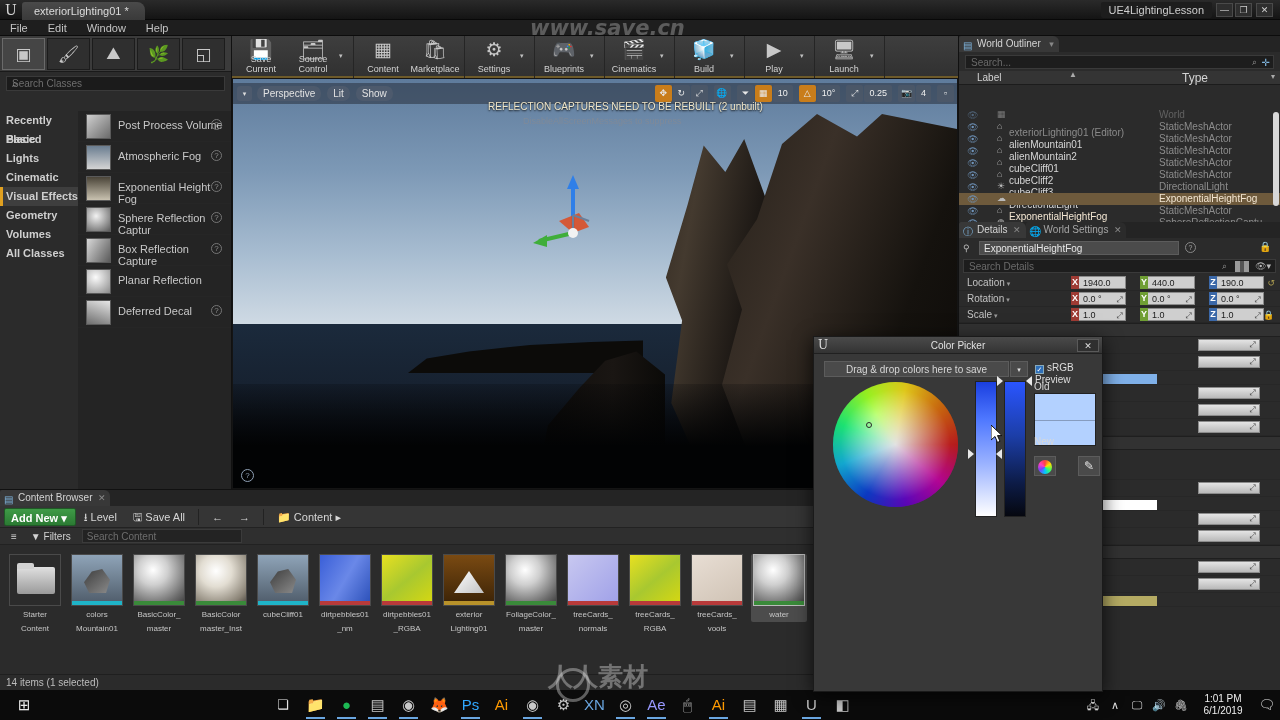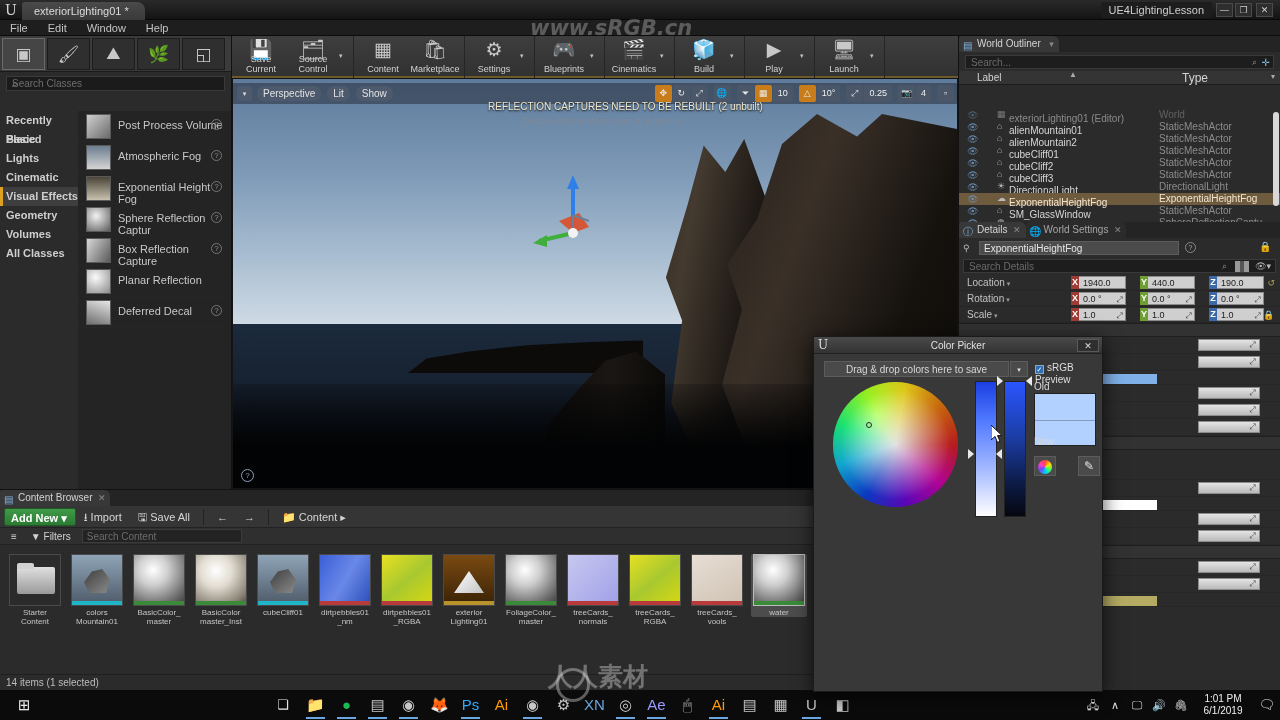--- a/index.html
+++ b/index.html
@@ -127,21 +127,21 @@
   #cb-filters { height:17px; background:#2f2f2f; border-bottom:1px solid #222; padding:1px 4px; }
   #cb-filters .fl { float:left; height:15px; padding:0 7px; font-size:10px; line-height:15px; color:#d2d2d2; }
   #cb-search { float:left; margin-left:4px; width:160px; height:14px; background:#232323;
     border:1px solid #3b3b3b; color:#6d6d6d; font-size:10px; line-height:13px; padding-left:4px; }
   #assets { position:absolute; left:0; top:56px; right:0; bottom:17px; background:#2b2b2b; padding:8px 4px; }
   .asset { float:left; width:56px; margin:0 3px; text-align:center; }
   .asset .th { width:52px; height:52px; margin:0 auto; border:1px solid #4a4a4a; position:relative; overflow:hidden; }
   .asset.sel .th { border-color:#bbb; }
   .asset.sel { background:#4c4c4c; border-radius:2px; }
   .asset .bar { position:absolute; left:0; bottom:0; width:100%; height:4px; }
-  .asset .nm { font-size:8px; color:#c6c6c6; line-height:9px; margin-top:2px; }
+  .asset .nm { font-size:8px; color:#c6c6c6; line-height:14px; margin-top:2px; }
   #cb-status { position:absolute; left:0; bottom:0; width:100%; height:16px; background:#2b2b2b;
     border-top:1px solid #1f1f1f; color:#bdbdbd; font-size:10px; line-height:16px; padding-left:6px; }
 
   
   #rightcol { position:absolute; left:958px; top:36px; width:322px; height:654px; background:#2b2b2b;
     border-left:1px solid #111; }
   #wo-tab, #det-tab { height:16px; background:#242424; }
   .tchip { display:inline-block; height:16px; padding:0 18px 0 18px; background:#383838; color:#d4d4d4;
     font-size:10px; line-height:16px; position:relative; border-radius:2px 6px 0 0; }
   .tchip.inactive { background:#2b2b2b; color:#a6a6a6; }
@@ -156,21 +156,21 @@
   #wo-head .lb { position:absolute; left:18px; top:0; font-size:10px; color:#d4d4d4; line-height:14px; }
   #wo-head .tp { position:absolute; left:223px; top:0; font-size:12px; color:#d4d4d4; line-height:14px; }
   #wo-head .ar { position:absolute; left:110px; top:-1px; font-size:8px; color:#aaa; }
   #wo-head .ar2{ position:absolute; right:5px; top:1px; font-size:8px; color:#aaa; }
   #wo-list { position:absolute; left:0; top:73px; right:0; height:122px; overflow:hidden; }
   .wo-row { height:12px; position:relative; font-size:10px; }
   .wo-row.partial { opacity:.55; }
   .wo-row.sel { background:#6e5a3c; }
   .wo-eye { position:absolute; left:8px; top:1px; font-size:9px; color:#6f94bb; }
   .wo-ico { position:absolute; left:38px; top:0; font-size:9px; color:#b9b9b9; }
-  .wo-lbl { position:absolute; left:50px; top:4px; color:#d6d6d6; line-height:12px;text-align:right; }
+  .wo-lbl { position:absolute; left:50px; top:18px; color:#d6d6d6; line-height:12px;text-align:right; }
   .wo-row.sel .wo-lbl, .wo-row.sel .wo-typ { color:#f3e6d2; }
   .wo-typ { position:absolute; left:200px; top:0; color:#8c8c8c; line-height:12px; }
   #wo-scroll { position:absolute; right:1px; top:76px; width:6px; height:94px; background:#d8d8d8; border-radius:3px; }
   #wo-foot { position:absolute; left:0; top:196px; right:0; height:16px; background:#2f2f2f;
     border-top:1px solid #1f1f1f; font-size:10px; color:#c4c4c4; line-height:16px; padding-left:6px; }
   #wo-foot .vo { position:absolute; right:6px; top:0; color:#cfcfcf; }
 
   #details { position:absolute; left:0; top:186px; right:0; bottom:30px; background:#2b2b2b; }
   #det-name { margin:3px 4px; height:15px; position:relative; }
   #det-name .pick { position:absolute; left:0; top:2px; font-size:9px; color:#bdbdbd; }
@@ -502,21 +502,21 @@
       <span class="cbx">✕</span>
     </span>
   </div>
   <div id="cb-toolbar">
     <div id="addnew">
       <span>Add New</span>
       <span>▾</span>
     </div>
     <div class="cb-tb">
       <span>⭳</span>
-      <span>Import</span>
+      <span>Level</span>
     </div>
     <div class="cb-tb">
       <span>🖫</span>
       <span>Save All</span>
     </div>
     <div class="cb-sep"></div>
     <div class="cb-tb">←</div>
     <div class="cb-tb">→</div>
     <div class="cb-sep"></div>
     <div class="cb-tb">
@@ -946,15 +946,15 @@
       <div class="tray">🔊</div>
       <div class="tray">🖇</div>
       <div id="tb-clock">
         <div>1:01 PM</div>
         <div>6/1/2019</div>
       </div>
       <div id="tb-notif">🗨</div>
     </div>
 </div>
 
-<div class="wm" id="wm-top">www.sRGB.cn</div>
+<div class="wm" id="wm-top">www.save.cn</div>
 <div id="wm-ring"></div>
 <div class="wm" id="wm-big">人人素材</div>
 
 </body></html>

